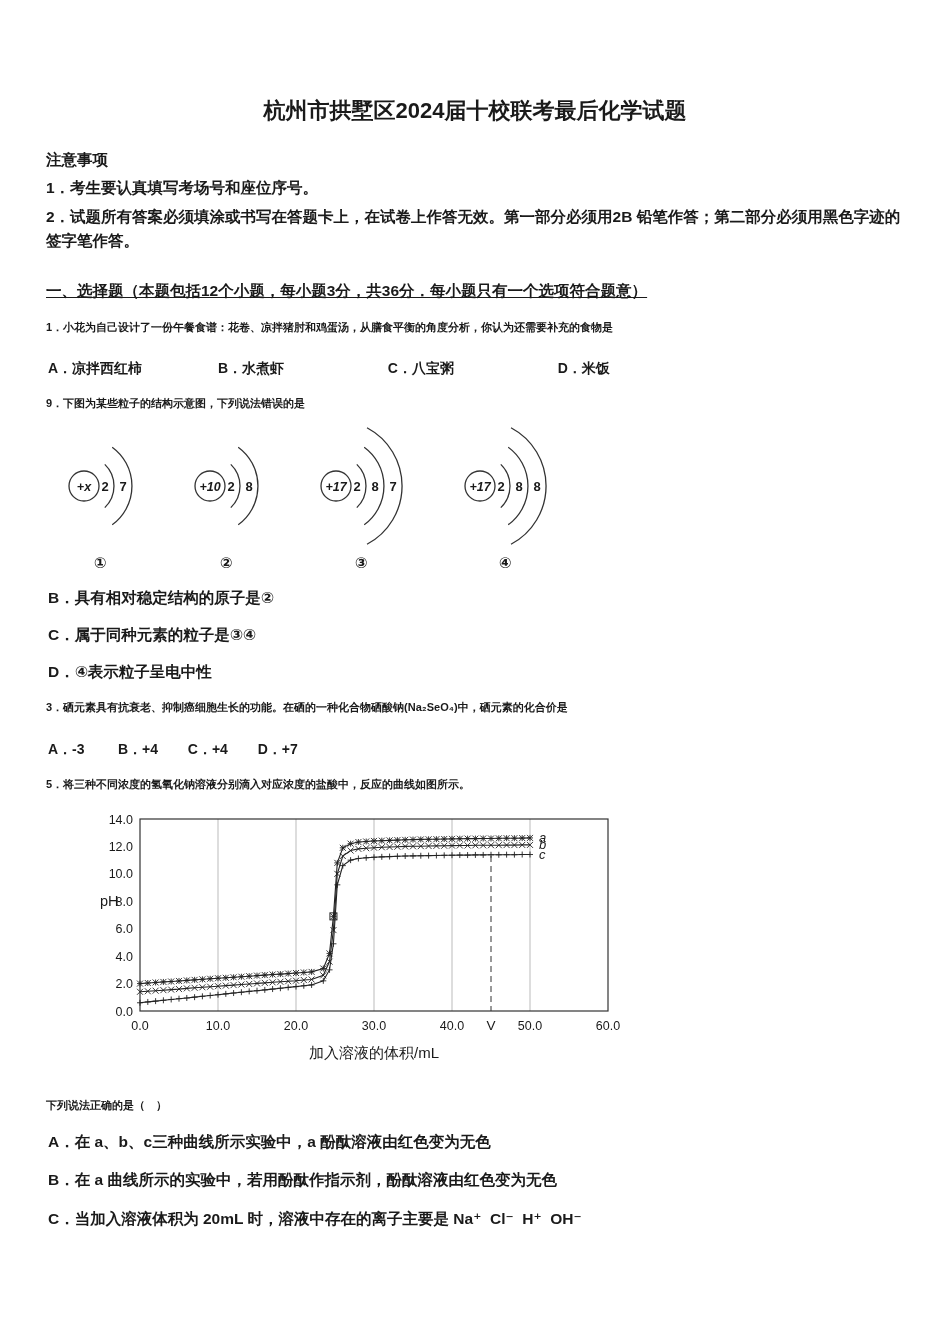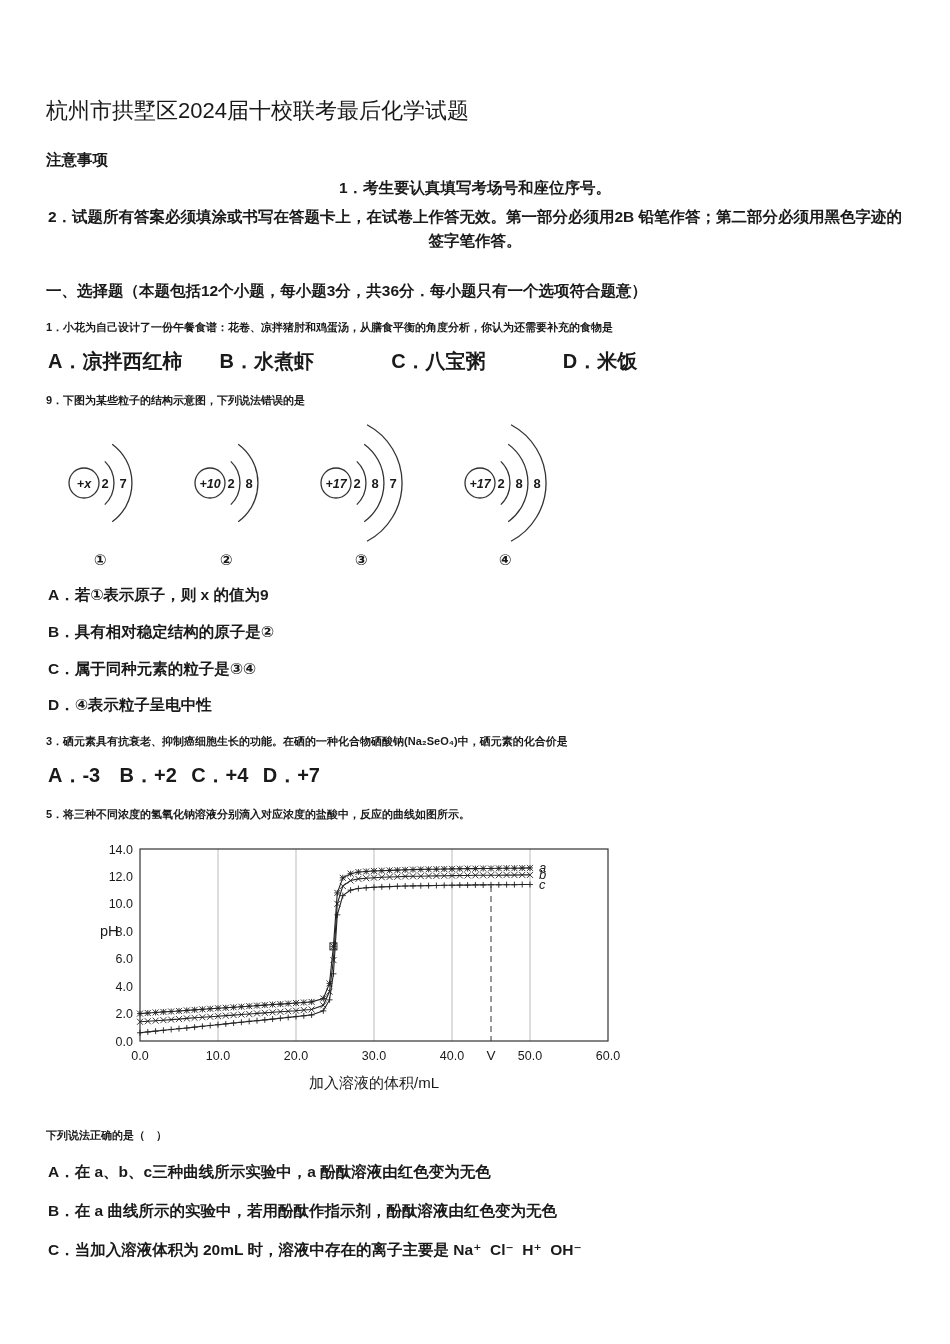--- a/index.html
+++ b/index.html
@@ -2,26 +2,26 @@
 <html><head>
 <meta charset="utf-8">
 <style>
   html,body{margin:0;padding:0;background:#fff;}
   body{
     width:950px;height:1344px;overflow:hidden;
     font-family:"Liberation Sans","DejaVu Sans",sans-serif;
     color:#1a1a1a;font-weight:600;
   }
   .page{padding:96px 46px 0 46px;box-sizing:border-box;}
-  .title{font-size:22px;font-weight:400;margin:0 0 24px 0;}
+  .title{font-size:22px;font-weight:700;text-align:center;margin:0 0 24px 0;}
   .notice-heading{font-size:15.5px;margin:0 0 5px 0;}
-  .notice-item{font-size:15.5px;line-height:1.55;margin:0 0 5px 0;text-align:center;}
-  .section-heading{font-size:15.5px;margin:26px 0 0 0;line-height:1.5;}
+  .notice-item{font-size:15.5px;line-height:1.55;margin:0 0 5px 0;}
+  .section-heading{font-size:15.5px;margin:26px 0 0 0;line-height:1.5;text-decoration:underline;}
   .stem{font-size:11px;margin:17px 0 0 0;line-height:1.55;white-space:pre-wrap;}
-  .opt-row{margin:12px 0 0 2px;font-size:20px;}
+  .opt-row{margin:24px 0 0 2px;font-size:14px;}
   .opt-row .opt{display:inline-block;}
   .opt-row.q1 .opt{width:166px;}
   .opt-row.q1 .opt:last-child{width:auto;}
   .opt-row.q3 .opt{width:66px;}
   .opt-row.q3 .opt:last-child{width:auto;text-align:right;}
   .opt-line{font-size:15.5px;margin:15px 0 0 2px;line-height:1.4;white-space:pre-wrap;}
   .particles{display:flex;align-items:flex-start;gap:38px;margin:12px 0 2px 10px;}
   .particle{text-align:center;}
   .plabel{font-size:15px;margin-top:0px;}
   .chart-wrap{margin:16px 0 0 28px;}
@@ -87,29 +87,28 @@
           <text x="28" y="66.5" text-anchor="middle" font-size="12.5" font-style="italic">+17</text>
           <path d="M 48.8 40.4 A 30 30 0 0 1 48.8 83.6" fill="none" stroke="#333" stroke-width="1.3"></path>
           <text x="49" y="66.5" text-anchor="middle" font-size="13">2</text>
           <path d="M 56.2 23.2 A 48 48 0 0 1 56.2 100.8" fill="none" stroke="#333" stroke-width="1.3"></path>
           <text x="67" y="66.5" text-anchor="middle" font-size="13">8</text>
           <path d="M 59.0 3.7 A 66 66 0 0 1 59.0 120.3" fill="none" stroke="#333" stroke-width="1.3"></path>
           <text x="85" y="66.5" text-anchor="middle" font-size="13">8</text>
         </svg><div class="plabel">④</div></div>
     </div>
 
-  <p class="opt-line">A．若①表示原子，则 x 的值为9</p>
   <p class="opt-line">B．具有相对稳定结构的原子是②</p>
   <p class="opt-line">C．属于同种元素的粒子是③④</p>
   <p class="opt-line">D．④表示粒子呈电中性</p>
 
   <p class="stem">3．硒元素具有抗衰老、抑制癌细胞生长的功能。在硒的一种化合物硒酸钠(Na₂SeO₄)中，硒元素的化合价是</p>
   <div class="opt-row q3">
     <span class="opt">A．-3</span>
-    <span class="opt">B．+2</span>
+    <span class="opt">B．+4</span>
     <span class="opt">C．+4</span>
     <span class="opt">D．+7</span>
   </div>
 
   <p class="stem">5．将三种不同浓度的氢氧化钠溶液分别滴入对应浓度的盐酸中，反应的曲线如图所示。</p>
 
   <div class="chart-wrap">
     <svg id="chart-svg" width="560" height="256">
         <line x1="144" y1="10" x2="144" y2="202" stroke="#aaa" stroke-width="0.8"></line>
         <line x1="222" y1="10" x2="222" y2="202" stroke="#aaa" stroke-width="0.8"></line>

